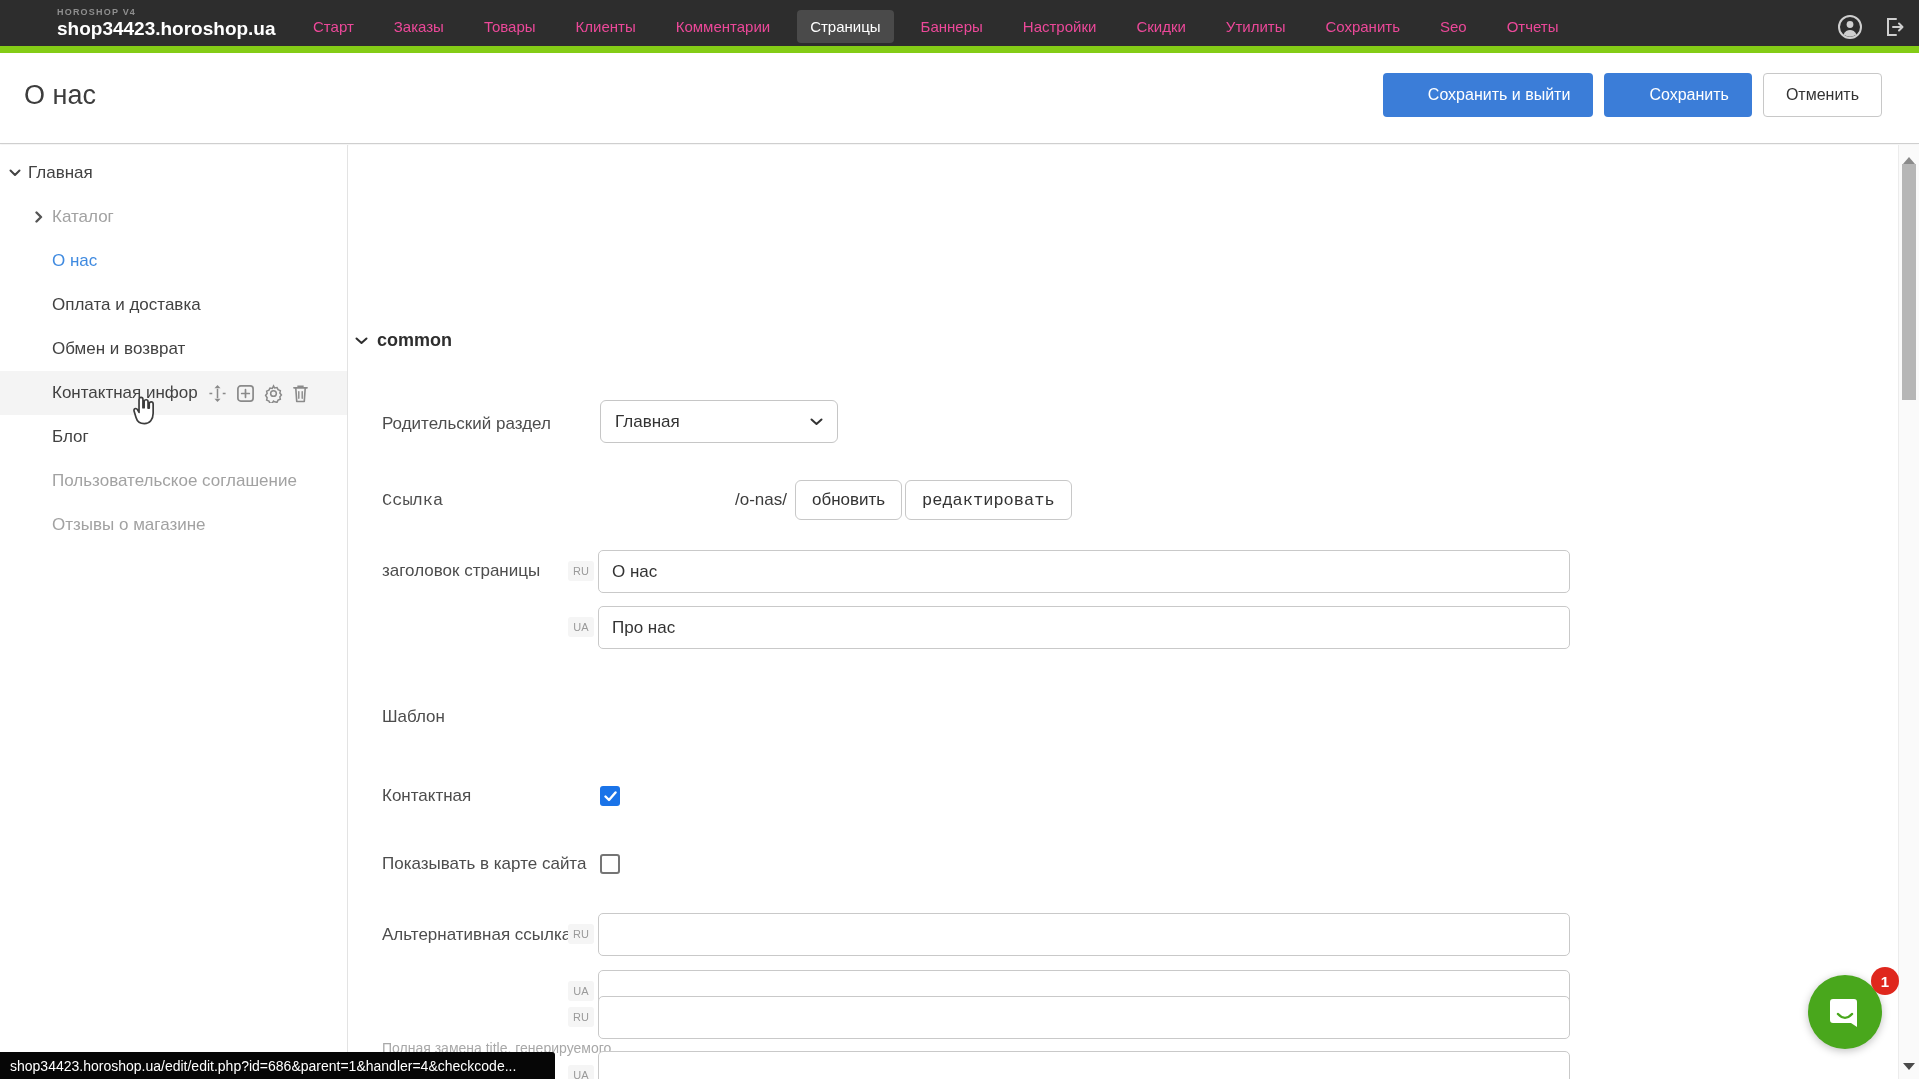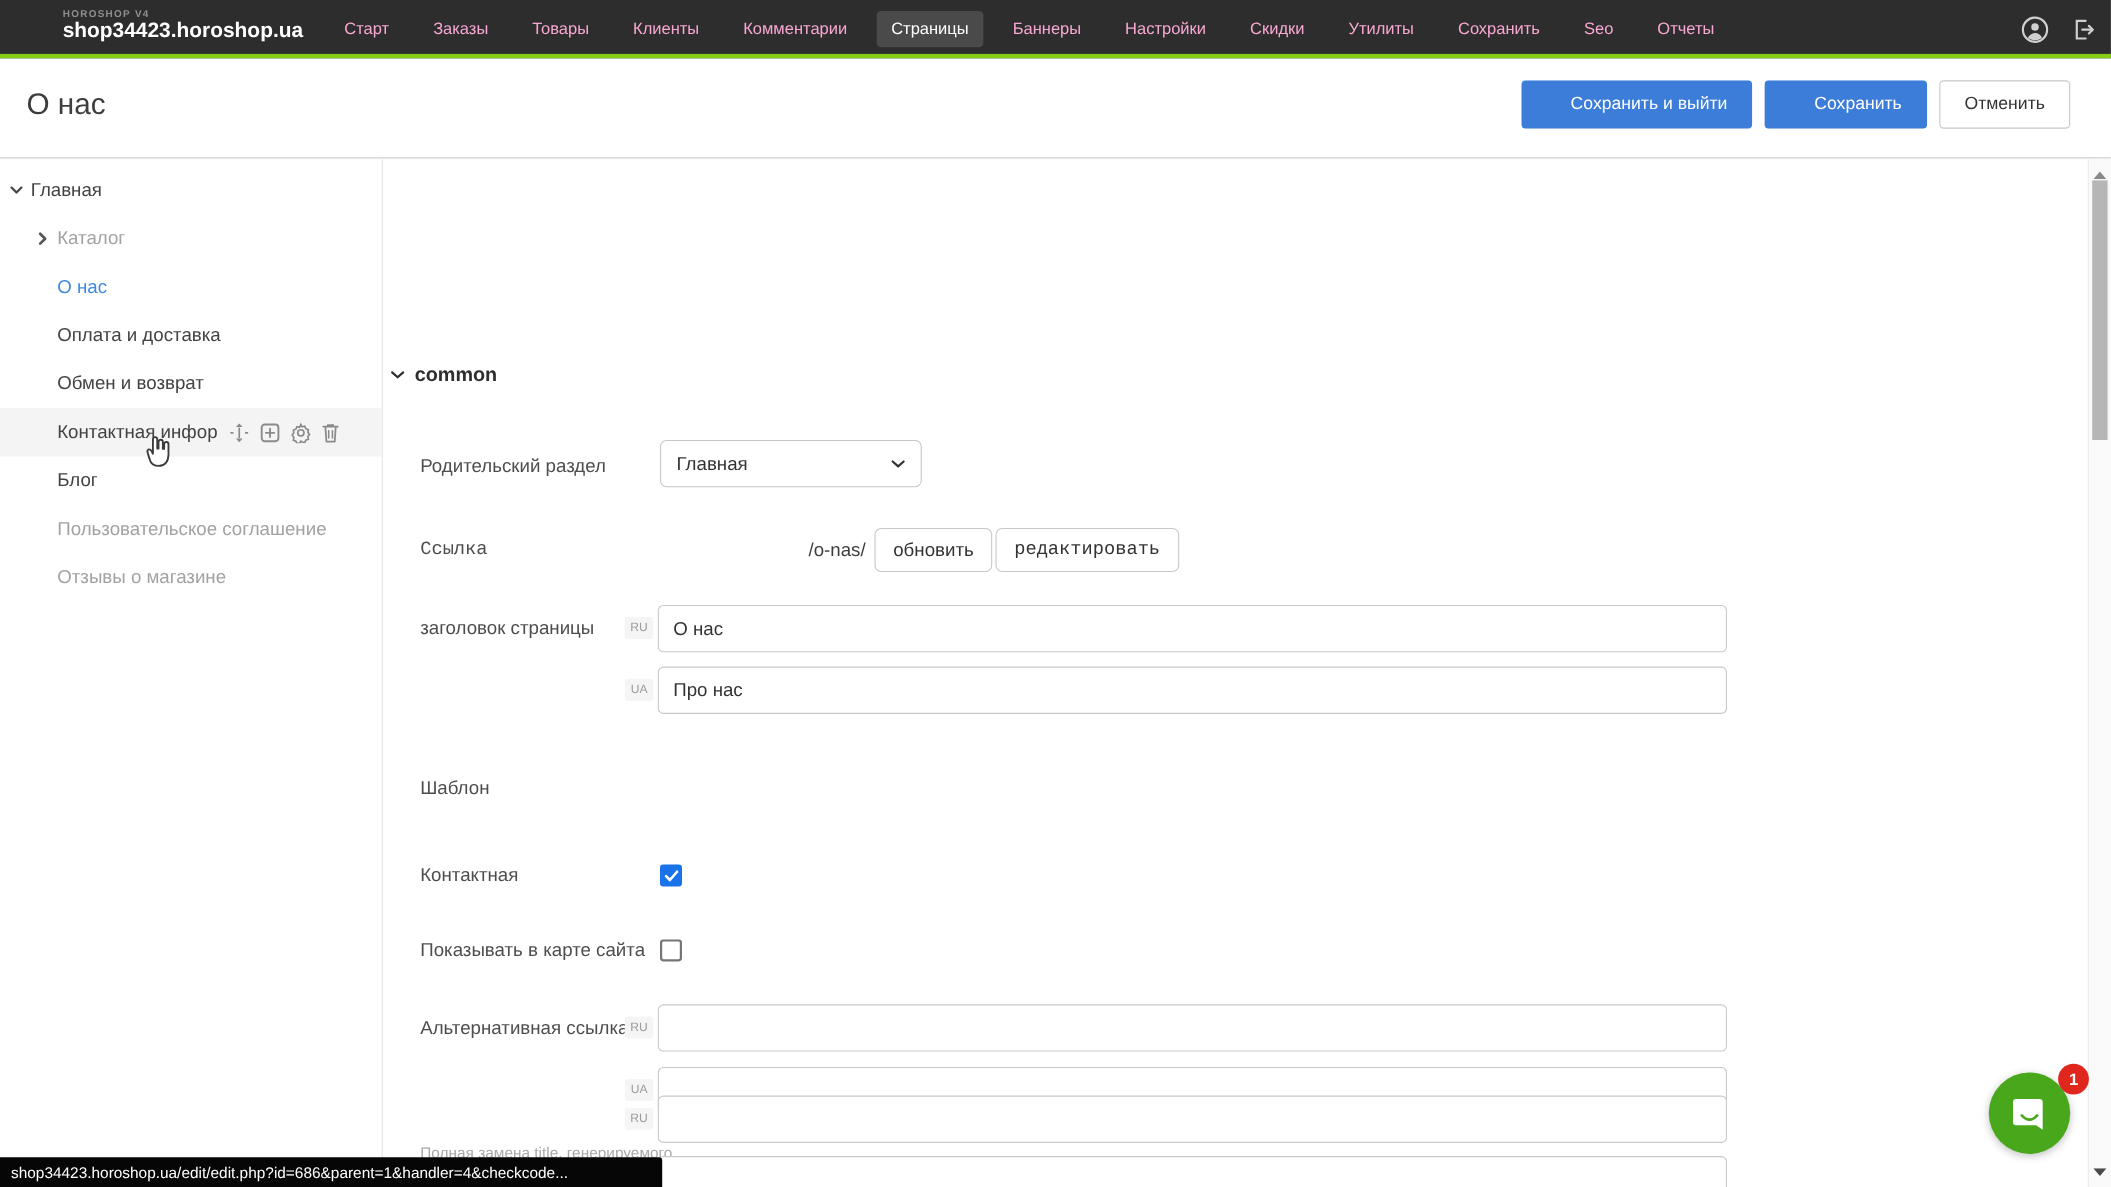--- a/index.html
+++ b/index.html
@@ -1,26 +1,26 @@
 <!DOCTYPE html>
 <html><head>
 <meta charset="utf-8">
 <style>
   * { margin:0; padding:0; box-sizing:border-box; }
   html,body { background:#e9e9e9; }
   body { font-family:"Liberation Sans","DejaVu Sans",sans-serif; }
   .screen { position:relative; width:1919px; height:1079px; background:#fff; overflow:hidden; }
 
   
-  .topbar { position:absolute; left:0; top:0; width:100%; height:53px; background:#2d2d2d; border-bottom:4px solid #84cc16; }
+  .topbar { position:absolute; left:0; top:0; width:100%; height:53px; background:#2d2d2d; border-bottom:7px solid #84cc16; }
   .brand { position:absolute; left:57px; top:7px; }
   .brand-small { color:#8f8f8f; font-size:9px; font-weight:bold; letter-spacing:1.2px; }
   .brand-main { color:#fff; font-size:19px; font-weight:bold; margin-top:1px; }
   .topnav { position:absolute; left:300px; top:0; height:53px; display:flex; align-items:center; gap:14px; }
-  .nav-item { color:#f9a8d4; font-size:15px; padding:8px 13px; border-radius:4px; cursor:pointer; white-space:nowrap; }
+  .nav-item { color:#ec4899; font-size:15px; padding:8px 13px; border-radius:4px; cursor:pointer; white-space:nowrap; }
   .nav-item.active { background:#4a4a4a; color:#fff; }
   .topbar-icons { position:absolute; right:14px; top:0; height:53px; display:flex; align-items:center; gap:20px; }
   .tb-icon { display:inline-flex; }
 
   
   .page-header { position:absolute; left:0; top:54px; width:100%; height:90px; background:#fff; border-bottom:1px solid #cfcfcf; box-shadow:0 1px 2px rgba(0,0,0,.06); }
   .page-title { position:absolute; left:24px; top:26px; font-size:27px; font-weight:400; color:#3d3d3d; }
   .header-actions { position:absolute; right:37px; top:19px; display:flex; gap:11px; }
   .btn { height:44px; border-radius:4px; font-size:16px; display:flex; align-items:center; justify-content:center; cursor:pointer; padding:0 22px; border:1px solid transparent; }
   .btn-primary { background:#3b7dd8; color:#fff;padding-left:44px; }
@@ -56,21 +56,21 @@
   .checkbox.unchecked { border:2px solid #757575; background:#fff; }
   .checkbox.checked { background:#1a73e8; display:flex; align-items:center; justify-content:center; }
 
   
   .scroll-rail { position:absolute; right:0; top:145px; width:21px; bottom:0; background:#fafafa; border-left:1px solid #ececec; }
   .scroll-up { position:absolute; top:5px; left:4px; }
   .scroll-down { position:absolute; bottom:5px; left:4px; }
   .scroll-thumb { position:absolute; top:19px; left:3px; width:14px; height:236px; background:#b6b6b6; }
 
   
-  .status-tooltip { position:absolute; left:0; bottom:0; width:602px; height:27px; background:#060606; border-top-right-radius:3px; color:#fff; font-size:14px; display:flex; align-items:center; padding:0 10px; white-space:nowrap; overflow:hidden; }
+  .status-tooltip { position:absolute; left:0; bottom:0; width:555px; height:27px; background:#060606; border-top-right-radius:3px; color:#fff; font-size:14px; display:flex; align-items:center; padding:0 10px; white-space:nowrap; overflow:hidden; }
 
   
   .chat-widget { position:absolute; left:1808px; top:975px; width:74px; height:74px; border-radius:50%; background:#49a71c; box-shadow:0 2px 8px rgba(0,0,0,.25); cursor:pointer; display:flex; align-items:center; justify-content:center; }
   .chat-badge { position:absolute; left:63px; top:-8px; width:28px; height:28px; border-radius:50%; background:#df271d; color:#fff; font-size:15px; font-weight:bold; display:flex; align-items:center; justify-content:center; }
 
   .cursor { position:absolute; left:128px; top:394px; pointer-events:none; }
 </style>
 </head>
 <body>
 

